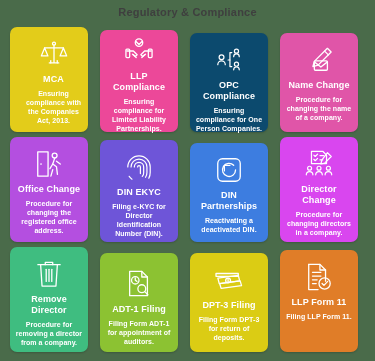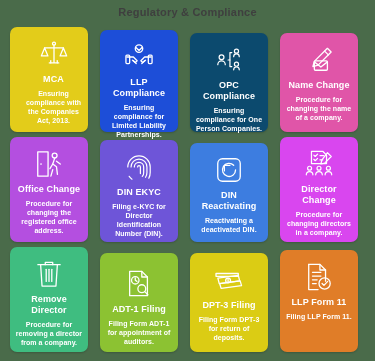--- a/index.html
+++ b/index.html
@@ -124,21 +124,21 @@
             <line x1="11" y1="25.5" x2="21" y2="25.5"></line>
             <line x1="12.5" y1="25.5" x2="12.5" y2="23"></line>
             <line x1="19.5" y1="25.5" x2="19.5" y2="23"></line>
           </svg>
         </div>
         <div class="card-title">MCA</div>
         <div class="card-desc">Ensuring compliance with the Companies Act, 2013.</div>
       </div>
     </div>
 
-    <div class="card nudge-down-sm" style="background:#1d4ed8;">
+    <div class="card nudge-down-sm" style="background:#ec4899;justify-content:center;">
       <div class="card-inner">
         <div class="card-icon">
           <svg width="30" height="28" viewBox="0 0 32 30" fill="none" stroke="#ffffff" stroke-width="1.4" stroke-linecap="round" stroke-linejoin="round">
             <circle cx="16" cy="6" r="4"></circle>
             <path d="M12.5 4.5 L16 8 L19.5 4.5"></path>
             <path d="M3 15 h7 l4 4 -2 2 -3 -2.5"></path>
             <path d="M29 15 h-7 l-4 4 2 2 3 -2.5"></path>
             <path d="M10 19 l3 3"></path>
             <path d="M22 19 l-3 3"></path>
             <rect x="2" y="13" width="4" height="9" rx="1"></rect>
@@ -220,21 +220,21 @@
 
     <div class="card nudge-down" style="background:#3d7de0;">
       <div class="card-inner">
         <div class="card-icon">
           <svg width="30" height="30" viewBox="0 0 32 32" fill="none" stroke="#ffffff" stroke-width="1.4" stroke-linecap="round" stroke-linejoin="round">
             <rect x="4" y="4" width="24" height="24" rx="5"></rect>
             <path d="M21 11 a7 7 0 1 0 2 5"></path>
             <path d="M11 11 h6 M11 11 v6"></path>
           </svg>
         </div>
-        <div class="card-title">DIN Reactivating</div>
+        <div class="card-title">DIN Partnerships</div>
         <div class="card-desc">Reactivating a deactivated DIN.</div>
       </div>
     </div>
 
     <div class="card" style="background:#d946ef;">
       <div class="card-inner">
         <div class="card-icon">
           <svg width="32" height="30" viewBox="0 0 34 30" fill="none" stroke="#ffffff" stroke-width="1.3" stroke-linecap="round" stroke-linejoin="round">
             <path d="M9 1.5 h12 l4 4 v9 h-16 Z"></path>
             <path d="M11.5 5.5 l1.5 1.5 2.5 -2.5"></path>

